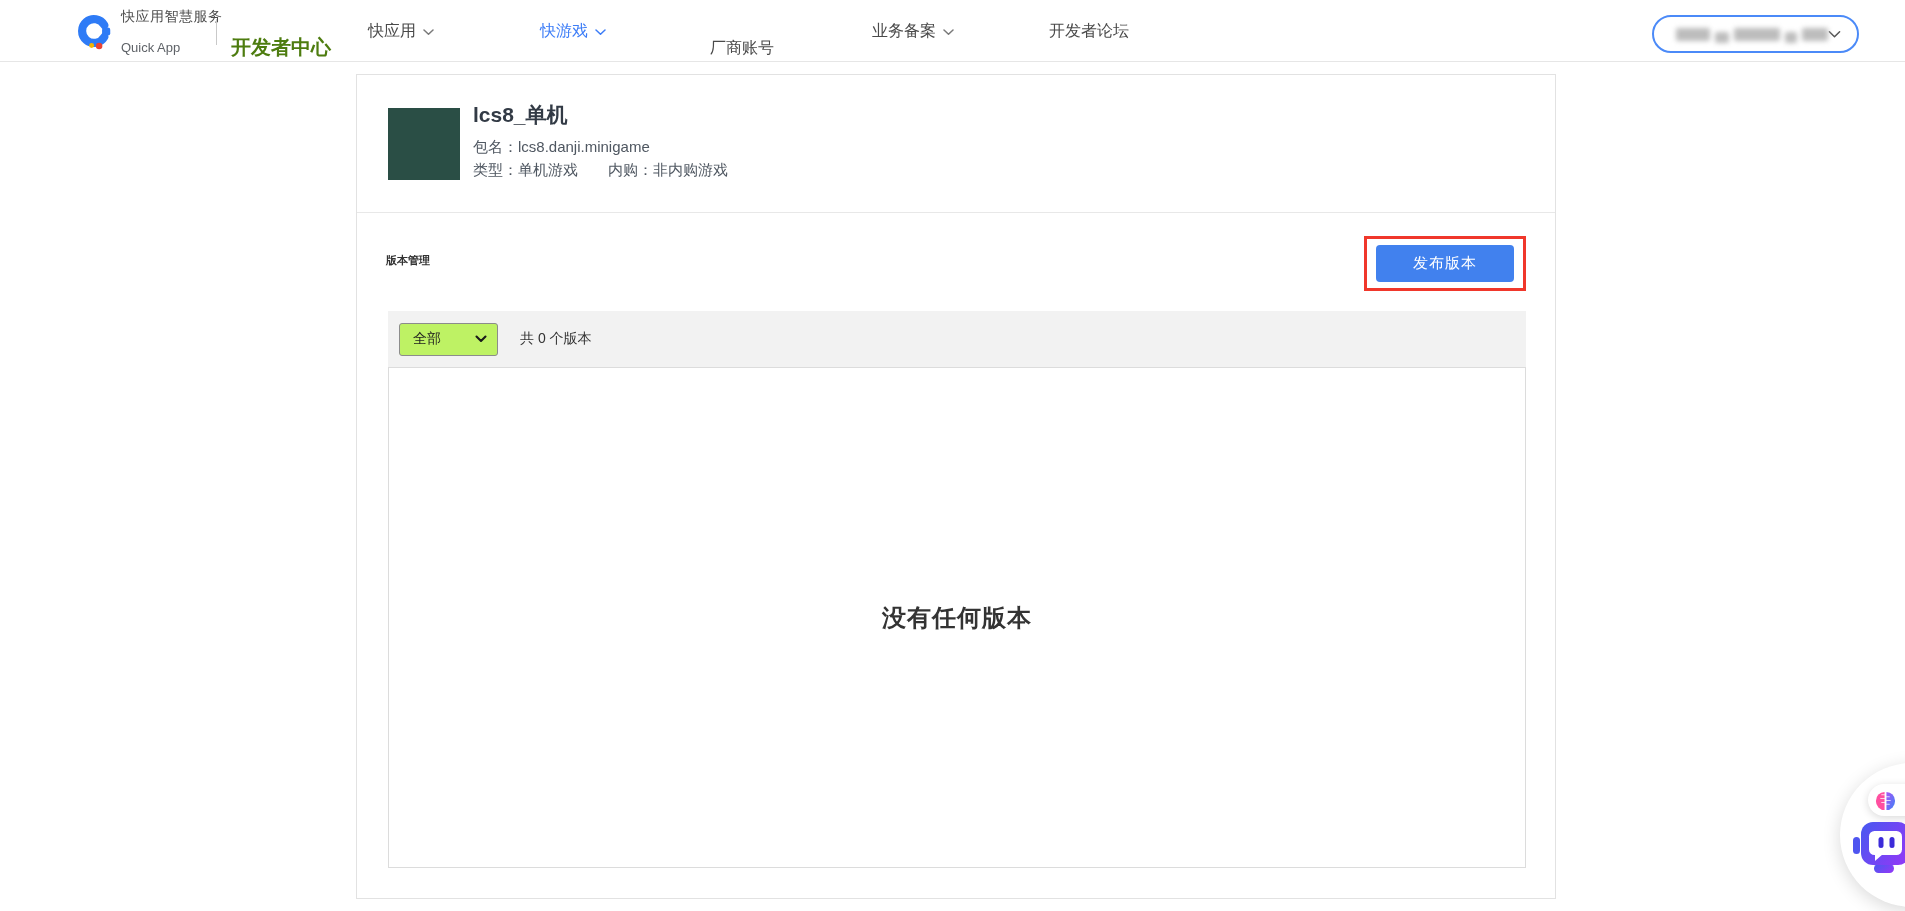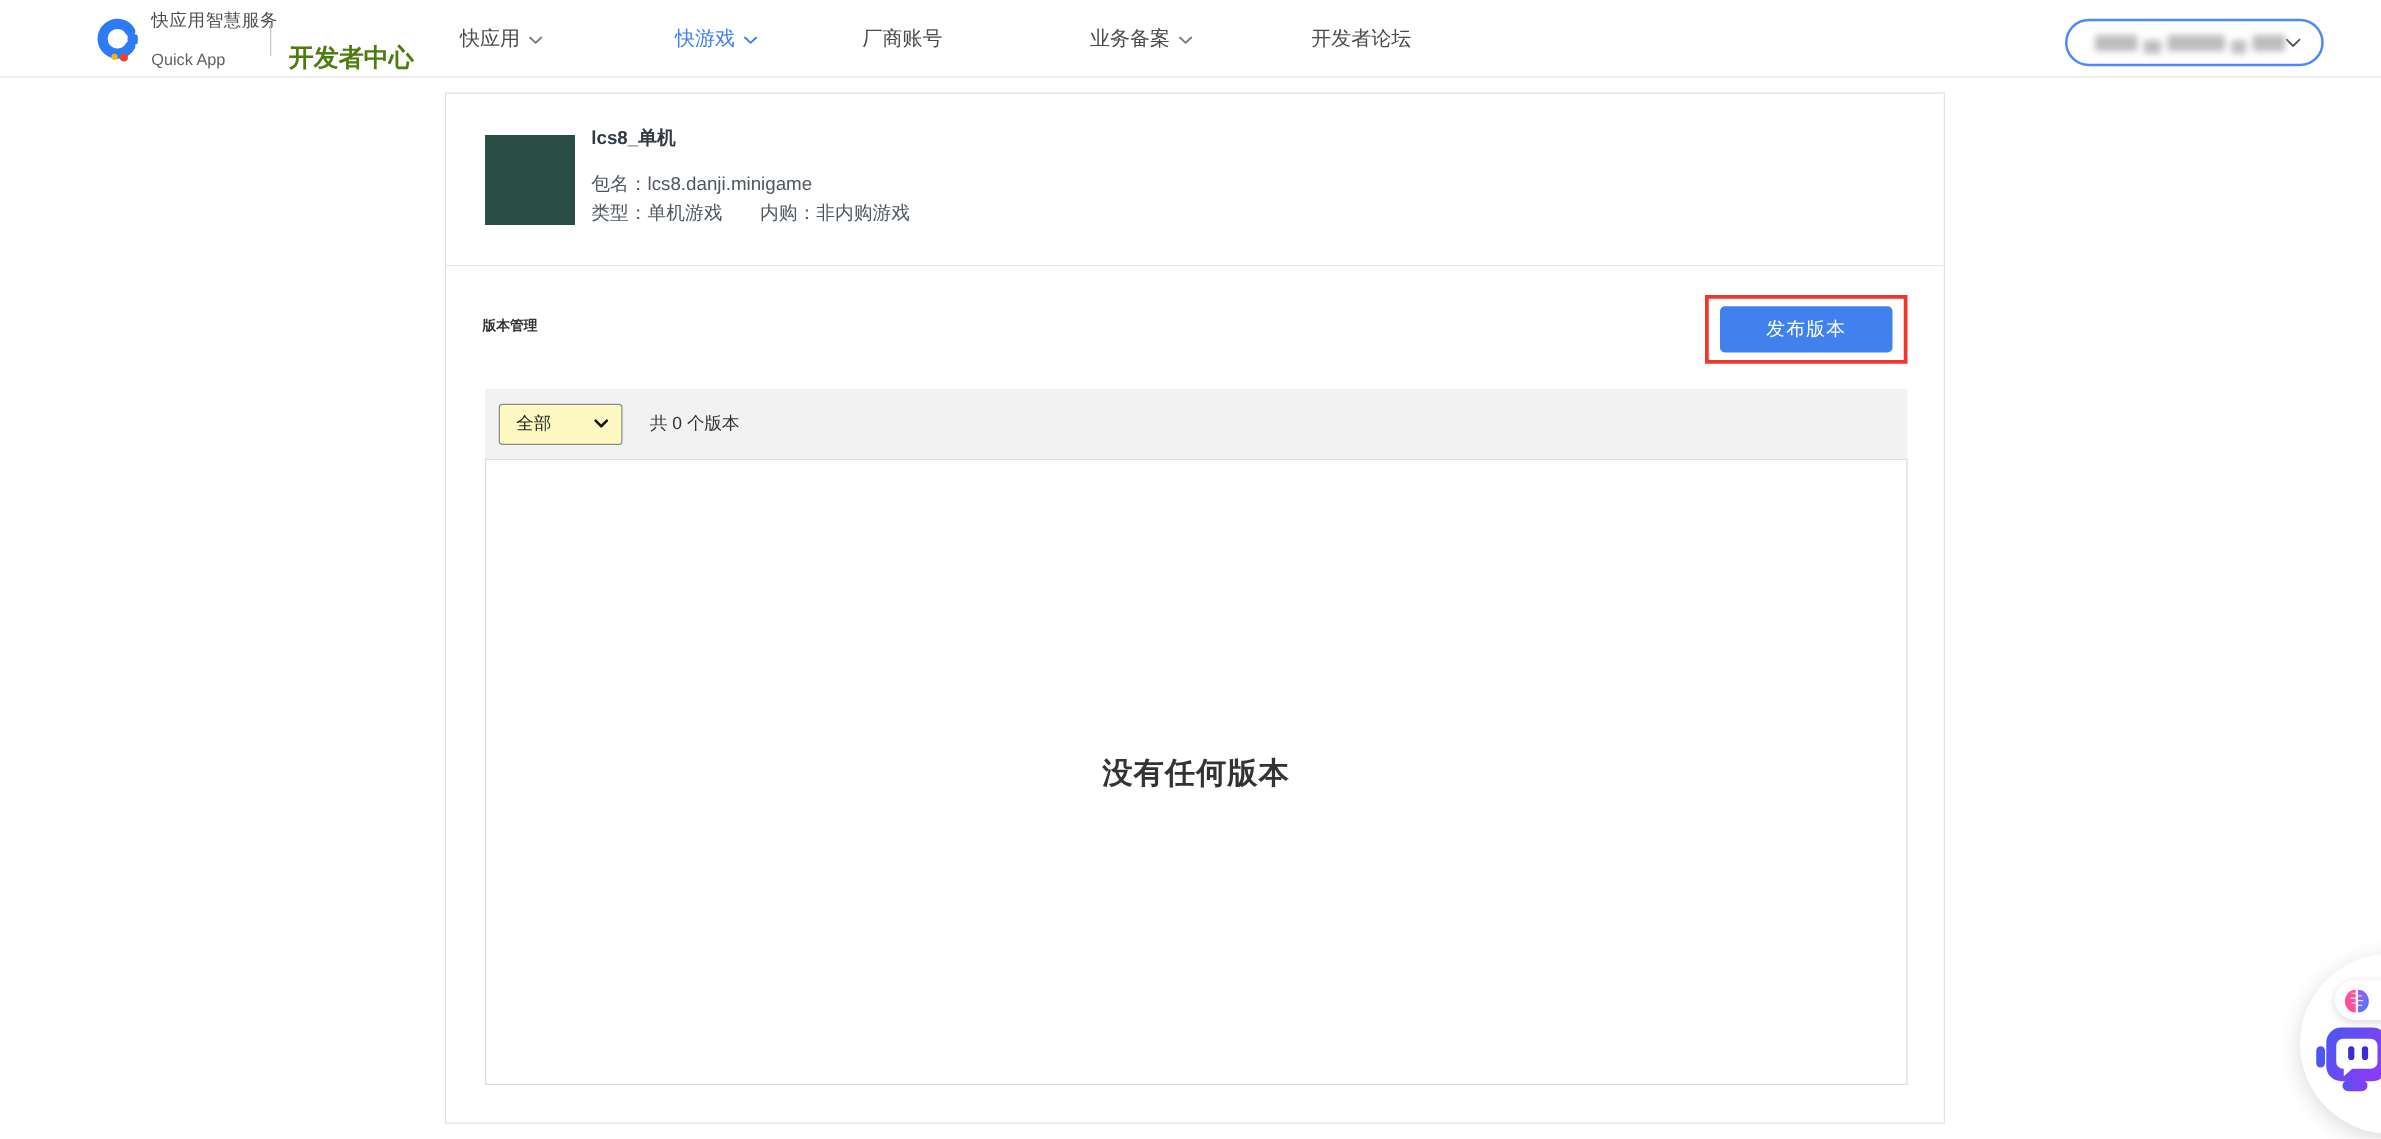--- a/index.html
+++ b/index.html
@@ -22,21 +22,21 @@
   .brand-line2 { font-size:13px; color:#5f6368; line-height:15px;margin-top:16px; }
   .brand-divider { position:absolute; left:216px; top:19px; width:1px; height:26px; background:#c9c9c9; }
   .portal-title { position:absolute; left:231px; top:16px; height:76px; line-height:62px; font-size:20px; font-weight:bold; color:#4d7c0f; }
 
   .nav-item {
     position:absolute; top:0; height:62px; display:flex; align-items:center; gap:7px;
     font-size:16px; color:#4a4a4a; cursor:pointer; white-space:nowrap;
   }
   .nav-item svg { display:block; margin-top:3px; }
   .nav-item.active { color:#3d7df7; }
-  .nav-1 { left:368px; } .nav-2 { left:540px; } .nav-3 { left:690px; }
+  .nav-1 { left:368px; } .nav-2 { left:540px; } .nav-3 { left:710px;margin-top:17px; }
   .nav-4 { left:872px; } .nav-5 { left:1049px; }
 
   .account-pill {
     position:absolute; left:1652px; top:15px; width:207px; height:38px;
     border:2px solid #4b8af8; border-radius:19px; background:#fff;
     display:flex; align-items:center; padding:0 16px 0 22px; cursor:pointer;
   }
   .redacted { display:flex; align-items:center; gap:5px; filter:blur(2.5px); }
   .redacted i { display:block; background:#bdbdbd; border-radius:2px; height:11px; }
   .redacted i:nth-child(1){ width:34px; height:13px; }
@@ -45,21 +45,21 @@
   .redacted i:nth-child(4){ width:12px; margin-top:7px; }
   .redacted i:nth-child(5){ width:26px; height:13px; }
   .account-pill .chev { margin-left:auto; }
 
   
   .card {
     position:absolute; left:356px; top:74px; width:1200px; height:825px;
     background:#fff; border:1px solid #e2e2e2;
   }
   .app-icon { position:absolute; left:31px; top:33px; width:72px; height:72px; background:#2a4e45; }
-  .app-name { position:absolute; left:116px; top:26px; font-size:15px; font-weight:bold; color:#323a45; }
+  .app-name { position:absolute; left:116px; top:26px; font-size:21px; font-weight:bold; color:#323a45; }
   .app-meta { position:absolute; left:116px; font-size:15px; color:#4f5761; }
   .meta-1 { top:63px; }
   .meta-2 { top:86px; }
   .meta-gap { display:inline-block; width:30px; }
   .card-divider { position:absolute; left:0; top:137px; width:100%; height:1px; background:#e8e8e8; }
 
   .section-title { position:absolute; left:29px; top:178px; font-size:11px; font-weight:bold; color:#333; }
 
   .publish-annotation {
     position:absolute; left:1007px; top:161px; width:162px; height:55px;
@@ -69,21 +69,21 @@
     width:138px; height:37px; background:#4181ee; color:#ffffff; border:none; border-radius:4px;
     font-size:15px; font-weight:500; letter-spacing:1px; cursor:pointer;
     font-family:inherit; display:flex; align-items:center; justify-content:center;
   }
 
   .filter-bar {
     position:absolute; left:31px; top:236px; width:1138px; height:56px;
     background:#f2f2f2; display:flex; align-items:center;
   }
   .version-select {
-    margin-left:11px; width:99px; height:33px; background:#fef9c3;
+    margin-left:11px; width:99px; height:33px; background:#bef264;
     border:1px solid #8c8c8c; border-radius:3px; display:flex; align-items:center;
     padding:0 10px 0 13px; font-size:14px; color:#1f1f1f; cursor:pointer;
   }
   .version-select .chev { margin-left:auto; }
   .version-count { margin-left:22px; font-size:14px; color:#333; }
 
   .version-table {
     position:absolute; left:31px; top:292px; width:1138px; height:501px;
     background:#fff; border:1px solid #dcdcdc;
     display:flex; align-items:center; justify-content:center;

